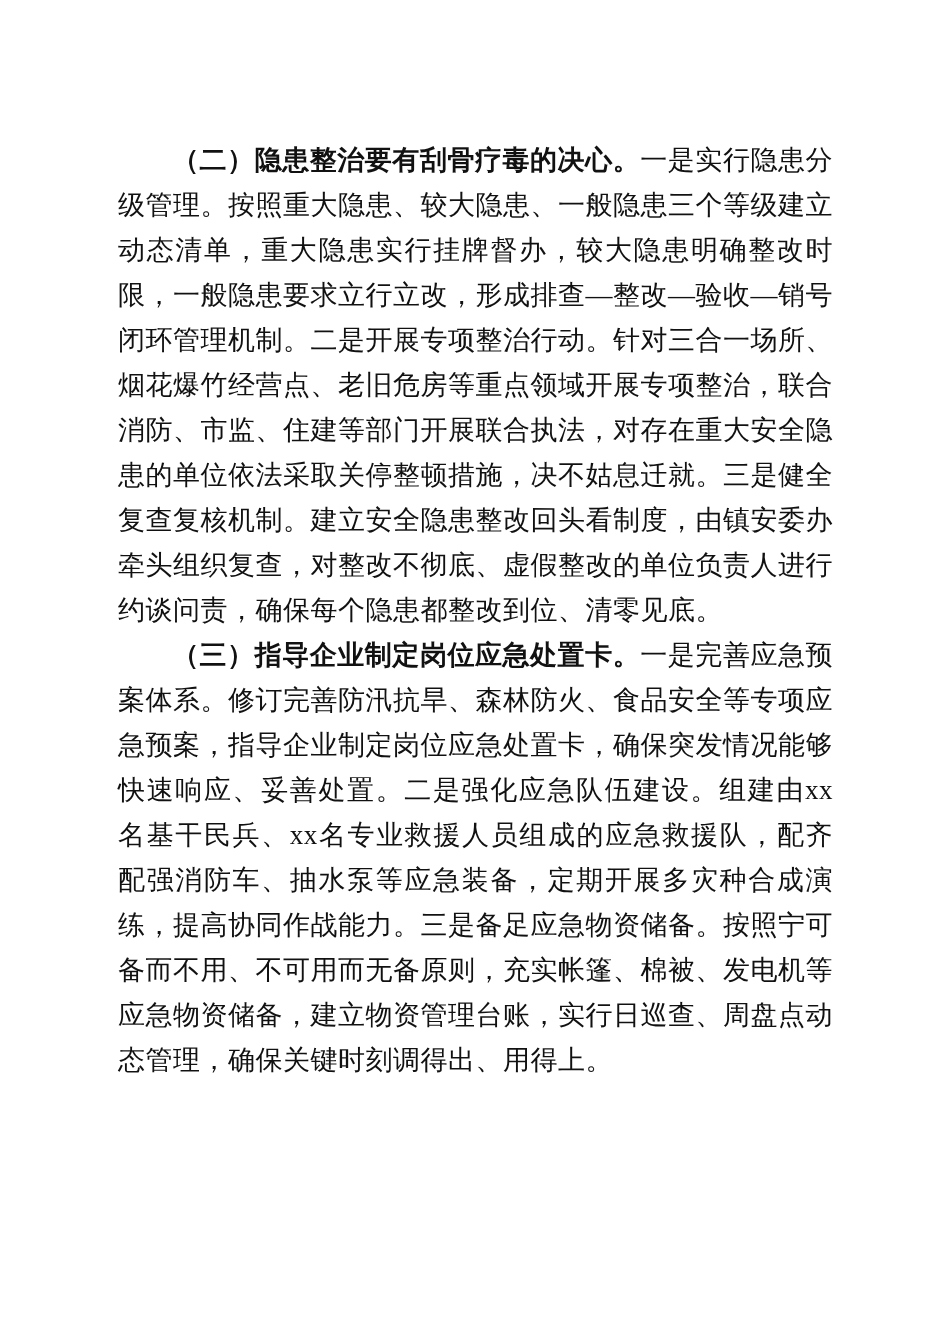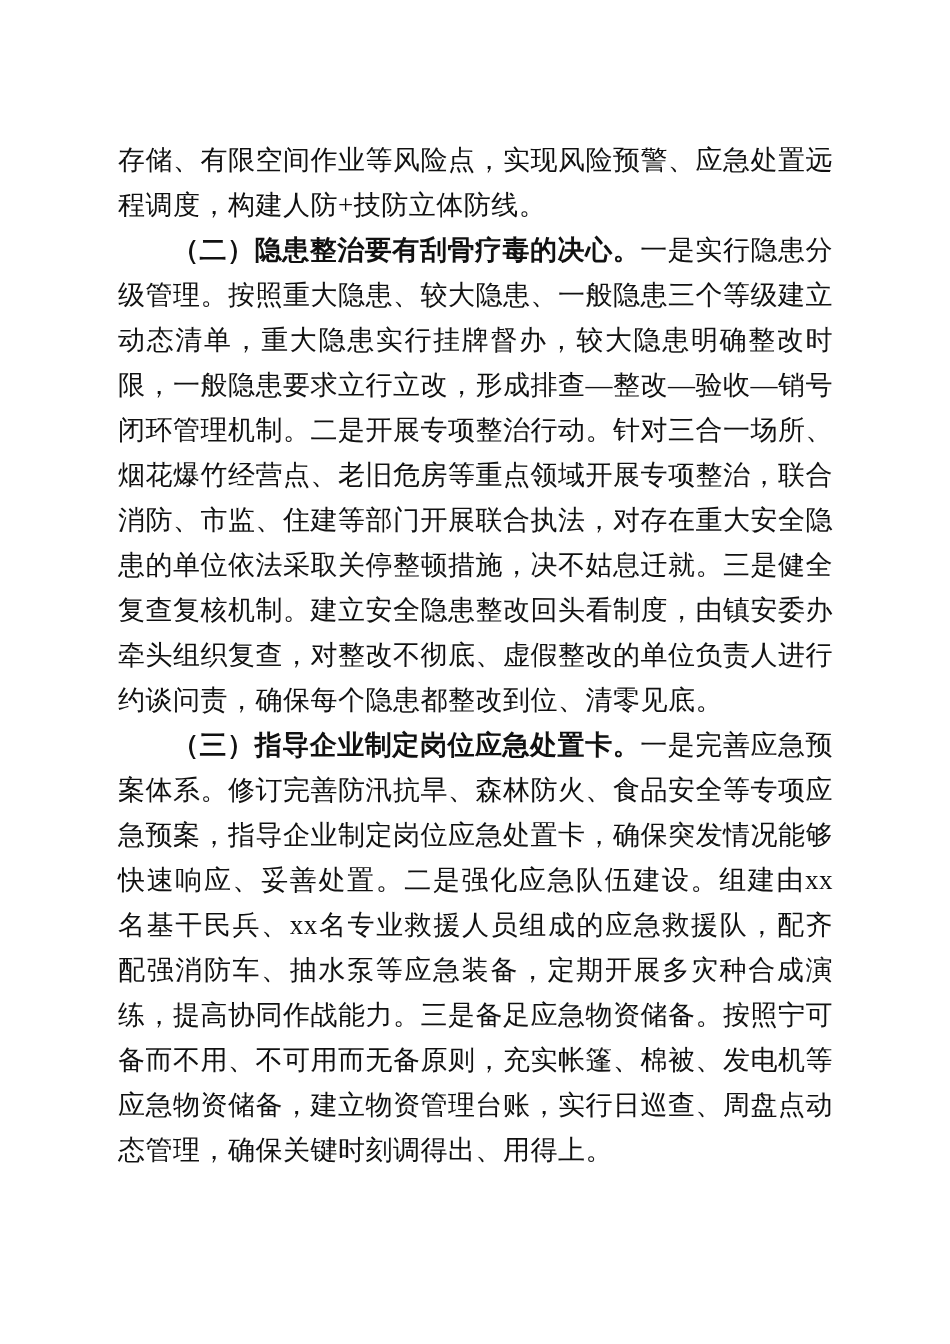--- a/index.html
+++ b/index.html
@@ -35,20 +35,19 @@
   .doc-body .lead {
     font-weight: bold;
   }
 </style>
 </head>
 <body>
 
 <div class="page">
   <div class="doc-body">
 
-    <p><span>存储、有限空间作业等风险点，实现风险预警、应急处置远程调度，构建人防+技防立体防线。</span></p>
 
     <p class="indent"><span class="lead">（二）隐患整治要有刮骨疗毒的决心。</span><span>一是实行隐患分级管理。按照重大隐患、较大隐患、一般隐患三个等级建立动态清单，重大隐患实行挂牌督办，较大隐患明确整改时限，一般隐患要求立行立改，形成排查—整改—验收—销号闭环管理机制。二是开展专项整治行动。针对三合一场所、烟花爆竹经营点、老旧危房等重点领域开展专项整治，联合消防、市监、住建等部门开展联合执法，对存在重大安全隐患的单位依法采取关停整顿措施，决不姑息迁就。三是健全复查复核机制。建立安全隐患整改回头看制度，由镇安委办牵头组织复查，对整改不彻底、虚假整改的单位负责人进行约谈问责，确保每个隐患都整改到位、清零见底。</span></p>
 
     <p class="indent"><span class="lead">（三）指导企业制定岗位应急处置卡。</span><span>一是完善应急预案体系。修订完善防汛抗旱、森林防火、食品安全等专项应急预案，指导企业制定岗位应急处置卡，确保突发情况能够快速响应、妥善处置。二是强化应急队伍建设。组建由xx名基干民兵、xx名专业救援人员组成的应急救援队，配齐配强消防车、抽水泵等应急装备，定期开展多灾种合成演练，提高协同作战能力。三是备足应急物资储备。按照宁可备而不用、不可用而无备原则，充实帐篷、棉被、发电机等应急物资储备，建立物资管理台账，实行日巡查、周盘点动态管理，确保关键时刻调得出、用得上。</span></p>
 
   </div>
 </div>
 
 </body></html>

